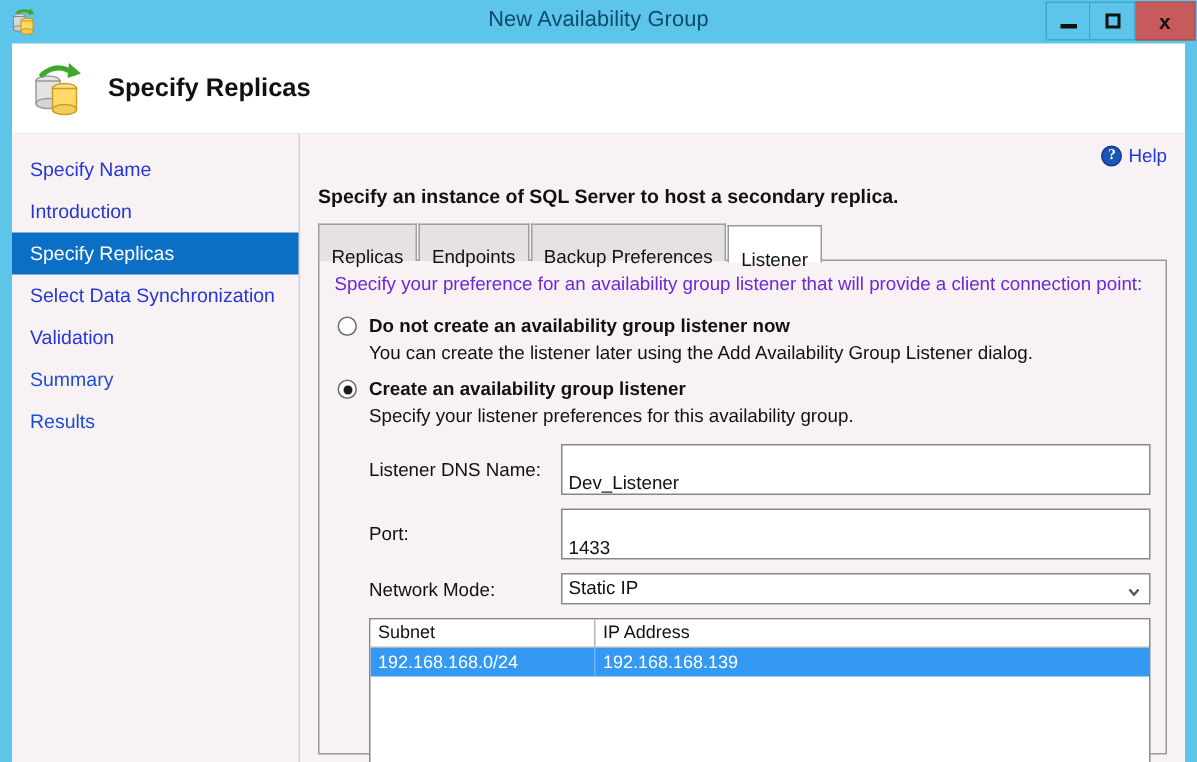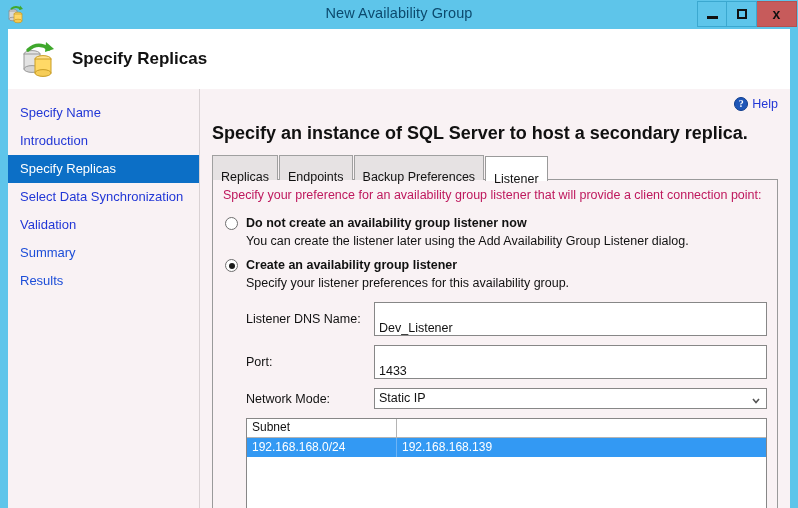--- a/index.html
+++ b/index.html
@@ -186,21 +186,21 @@
     color: #fff;
     font-size: 10px;
     font-weight: bold;
     line-height: 12px;
     text-align: center;
     box-sizing: border-box;
     font-family: "Liberation Serif", serif;
   }
   .page-instruction {
     margin-top: 34px;
-    font-size: 18px;
+    font-size: 13px;
     font-weight: bold;
     color: #111;
   }
 
   
   .tabstrip {
     margin-top: 14px;
     display: flex;
     align-items: flex-end;
     height: 22px;
@@ -236,21 +236,21 @@
     height: 330px;
     box-sizing: border-box;
     padding: 8px 10px 0 10px;
     margin-top: -1px;
     position: relative;
     z-index: 1;
   }
 
   .panel-desc {
     font-size: 12.5px;
-    color: #be185d;
+    color: #6d28d9;
     margin-bottom: 14px;
   }
 
   
   .radio-row {
     display: flex;
     align-items: flex-start;
     margin-top: 6px;
   }
   .radio {
@@ -490,20 +490,21 @@
                 </svg>
               </span>
             </div>
           </div>
 
         </div>
 
         <div class="grid">
           <div class="grid-head">
             <div class="col-subnet">Subnet</div>
+            <div class="col-ip">IP Address</div>
           </div>
           <div class="grid-row">
             <div class="col-subnet">192.168.168.0/24</div>
             <div class="col-ip">192.168.168.139</div>
           </div>
         </div>
 
       </div>
     </div>
   </div>

